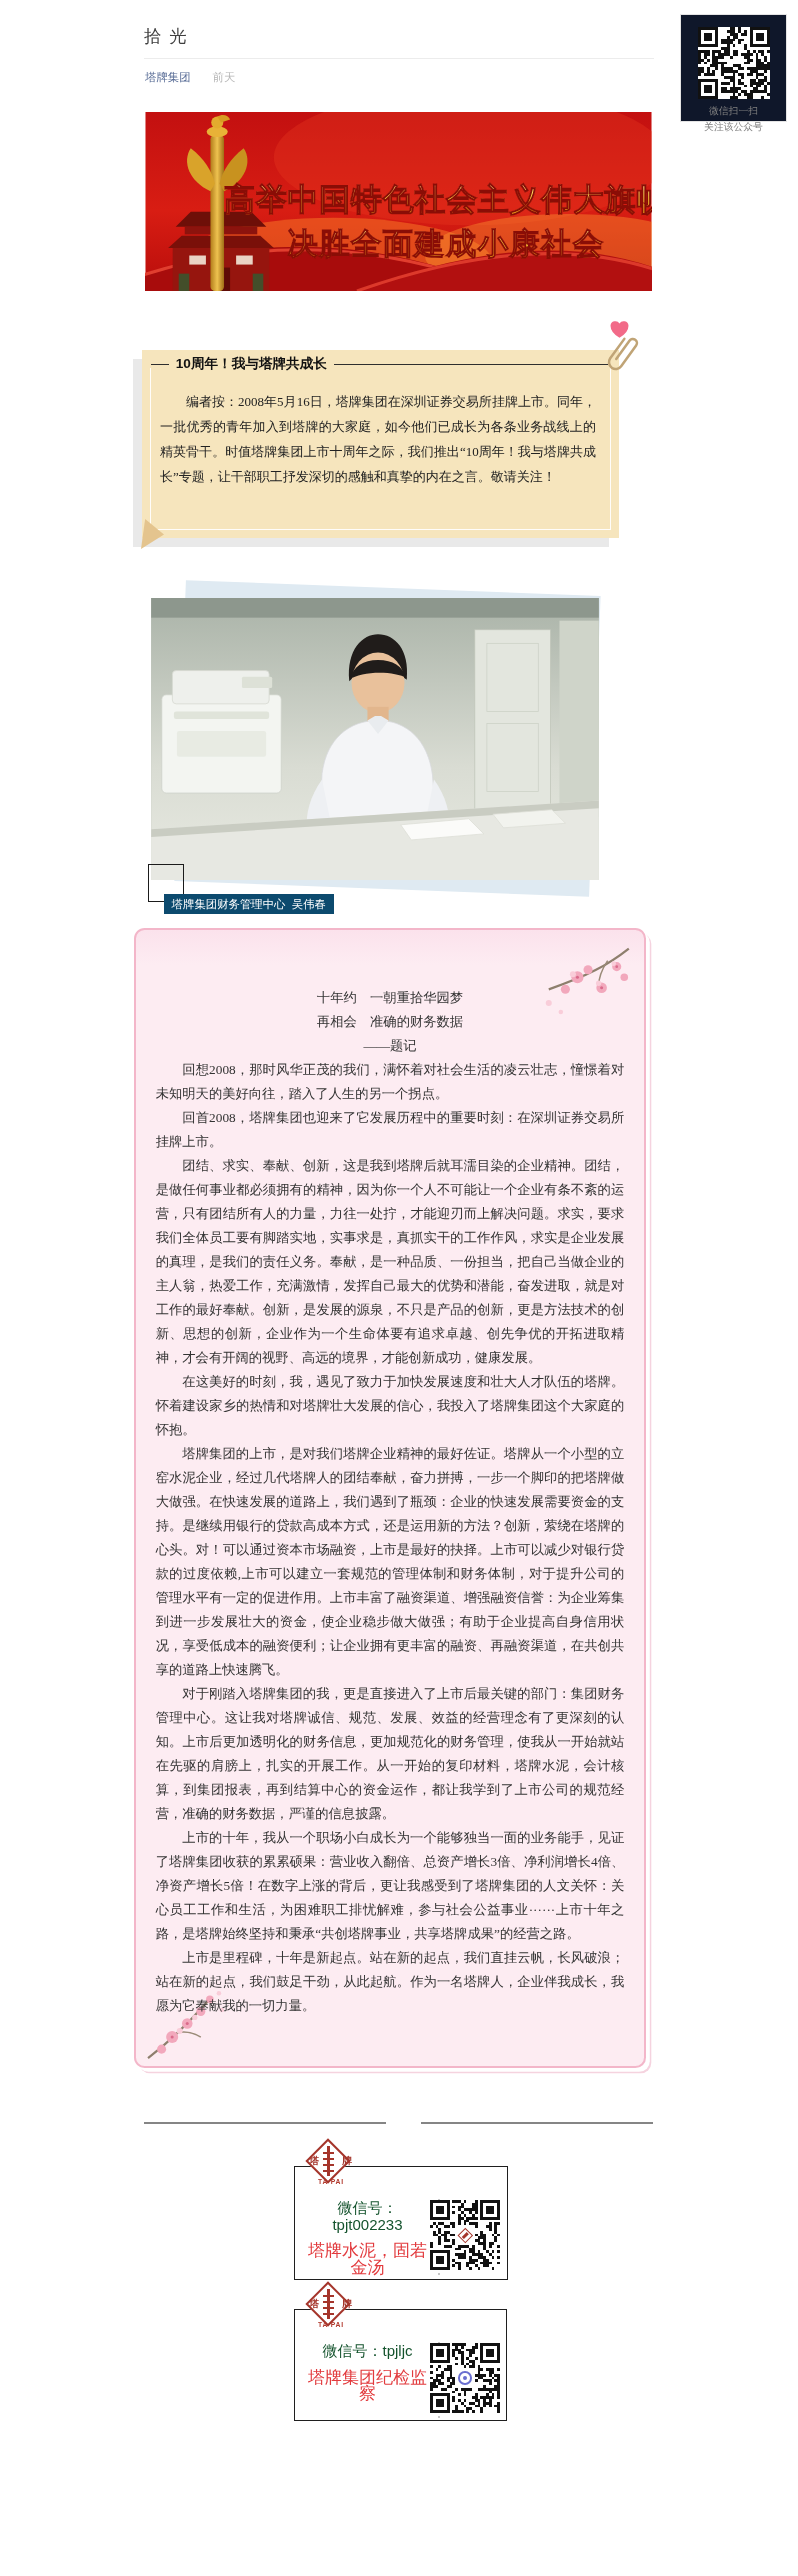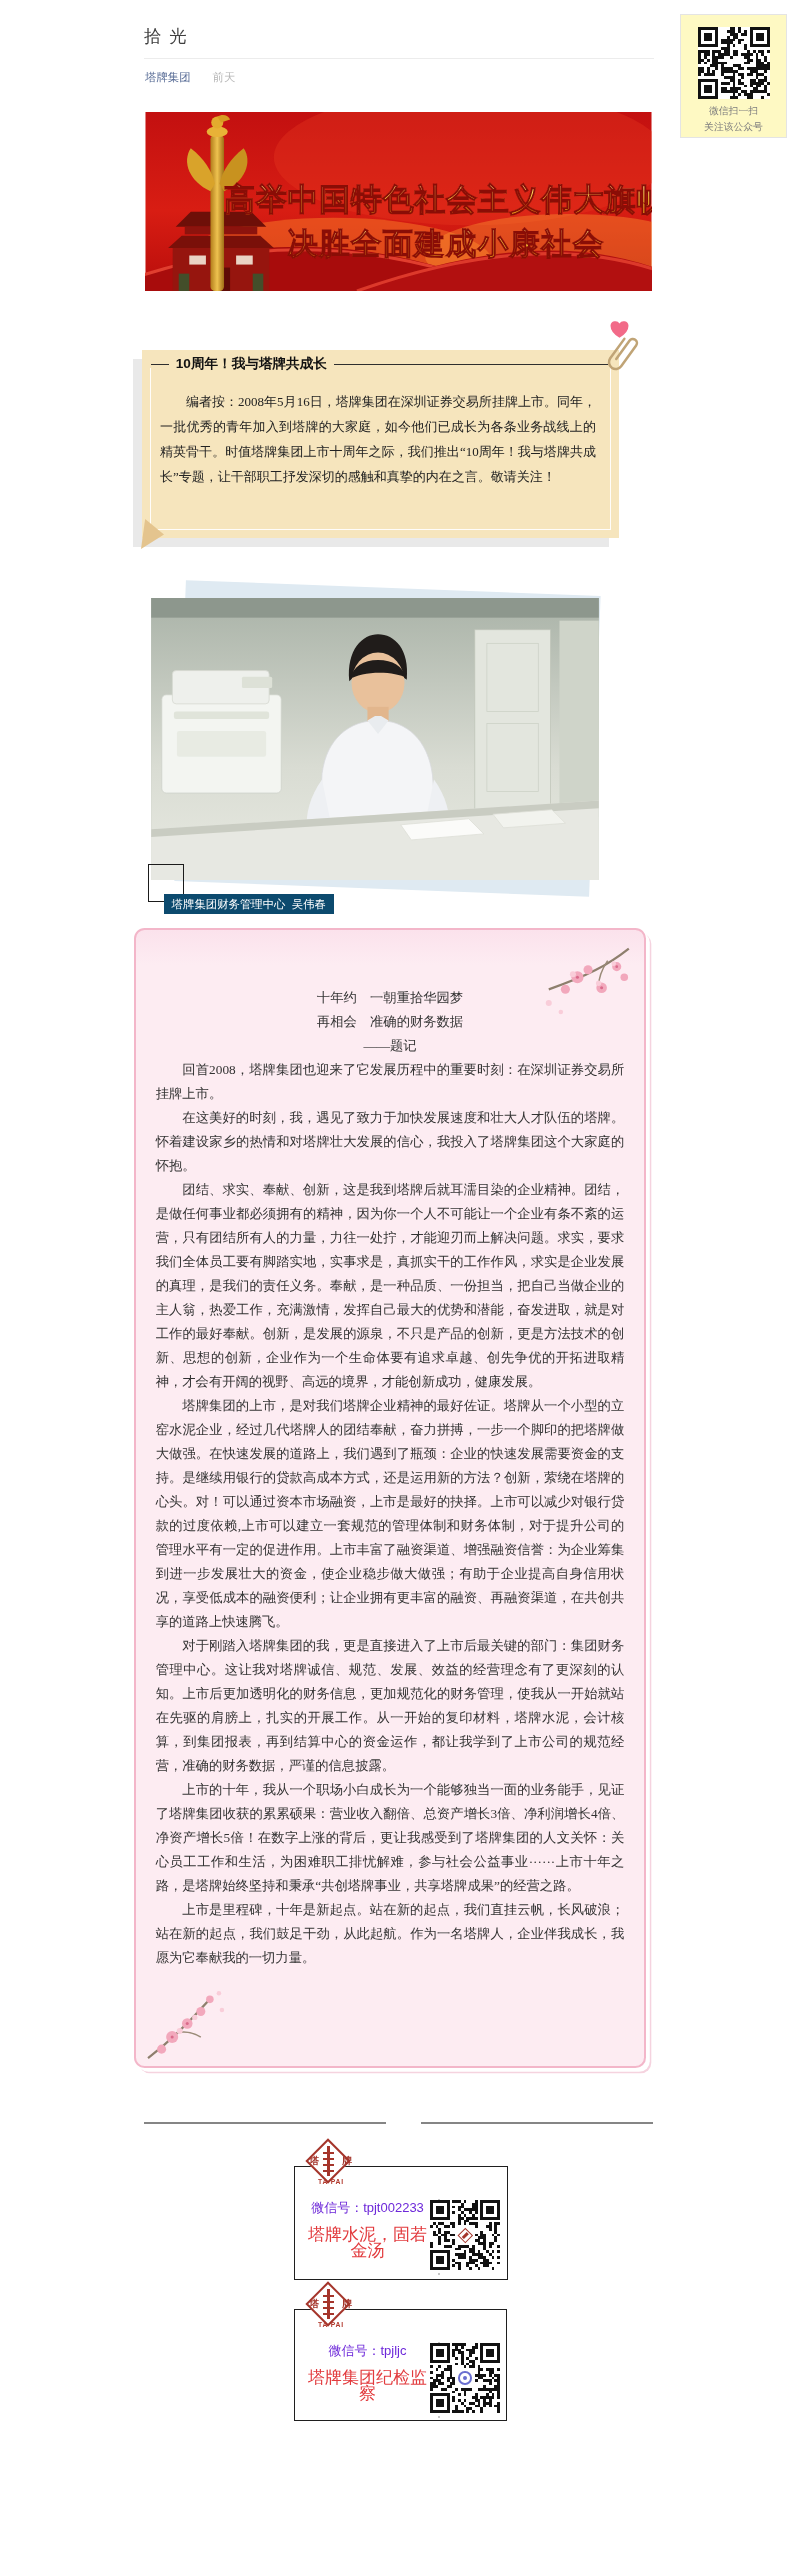--- a/index.html
+++ b/index.html
@@ -12,21 +12,21 @@
   .page{position:relative;width:799px;height:2576px;background:#fff;overflow:hidden;}
 
   
   .title{position:absolute;left:144px;top:24px;font-size:17.4px;font-weight:400;color:#3f3f3f;letter-spacing:1.5px;}
   .hr{position:absolute;left:144px;top:58px;width:510px;height:0.8px;background:#ececec;}
   .meta{position:absolute;left:145px;top:70px;font-size:11.4px;}
   .meta .acct{color:var(--link-blue);text-decoration:none;cursor:pointer;}
   .meta .time{color:#b7b7b7;margin-left:22px;}
 
   
-  .follow{position:absolute;left:680px;top:14.4px;width:107px;height:124px;border:0.8px solid #e4e4e4;background:#fef9c3;}
+  .follow{position:absolute;left:680px;top:14.4px;width:107px;height:108px;border:0.8px solid #e4e4e4;background:#0f172a;}
   .follow .qrwrap{position:absolute;left:17.4px;top:11.4px;width:72px;height:72px;}
   .follow .cap{position:absolute;left:0;top:88px;width:100%;text-align:center;font-size:9.8px;color:#7f7f7f;line-height:16px;}
 
   .qrwrap{background:#fff;}
   .qrwrap svg{display:block;}
 
   
   .banner{position:absolute;left:145px;top:112px;width:507px;height:179px;overflow:hidden;}
 
   
@@ -69,21 +69,21 @@
   .card.c0{left:294px;top:2166px;width:214px;height:114px;}
   .card.c1{left:294px;top:2309px;width:213px;height:112px;}
   .tp-logo{position:absolute;left:12px;top:-24px;width:48px;height:48px;}
   .tp-logo .dia{position:absolute;left:5.3px;top:1.5px;width:32px;height:32px;background:#fff;border:2.3px solid #a5352b;transform:rotate(45deg);}
   .tp-logo .pagoda{position:absolute;left:19.7px;top:3px;width:3.8px;height:30px;background:#a5352b;}
   .tp-logo .pagoda::before{content:"";position:absolute;left:-3.8px;top:6px;width:11.4px;height:2.3px;background:#a5352b;box-shadow:0 6px 0 #a5352b,0 12px 0 #a5352b,0 18px 0 #a5352b;}
   .tp-logo .chL{position:absolute;left:2.3px;top:12px;font-size:9.8px;font-weight:bold;color:#a5352b;}
   .tp-logo .chR{position:absolute;right:3px;top:12px;font-size:9.8px;font-weight:bold;color:#a5352b;}
   .tp-logo .latin{position:absolute;left:0;top:35px;width:100%;text-align:center;font-size:6.8px;font-weight:bold;color:#b23a2e;letter-spacing:0.8px;}
   .card .txtcol{position:absolute;left:9px;top:33px;width:127px;text-align:center;}
-  .card .wid{font-size:13px;color:#6d28d9;line-height:16.7px;}
+  .card .wid{font-size:15px;color:#14532d;line-height:16.7px;}
   .card .slogan{font-size:17px;color:var(--accent-red);line-height:16.7px;margin-top:9.8px;}
   .dotcol{position:absolute;left:141px;top:32px;height:76px;display:flex;flex-direction:column;justify-content:space-between;align-items:center;}
   .dotcol i{display:block;border-radius:50%;background:#222;}
   .dotcol i:nth-child(1),.dotcol i:nth-child(7){width:2.3px;height:2.3px;background:#b5b5b5;}
   .dotcol i:nth-child(2),.dotcol i:nth-child(6){width:3px;height:3px;background:#8a8a8a;}
   .dotcol i:nth-child(3),.dotcol i:nth-child(5){width:4.5px;height:4.5px;background:#555;}
   .dotcol i:nth-child(4){width:6px;height:6px;}
   .card .qrwrap{position:absolute;left:151px;top:33px;width:70px;height:70px;}
   .card.c0 .qrwrap,.card.c1 .qrwrap{left:135px;}
   .qr-center{position:absolute;left:25px;top:25px;width:19.7px;height:19.7px;background:#fff;border-radius:3px;display:flex;align-items:center;justify-content:center;}
@@ -512,23 +512,24 @@
         <g fill="#d96a8a">
             <circle cx="36" cy="70" r="2"></circle>
             <circle cx="56" cy="52" r="2"></circle>
           </g>
       </svg>
     </div>
     <div class="content">
       <div class="centerline">十年约　一朝重拾华园梦</div>
       <div class="centerline">再相会　准确的财务数据</div>
       <div class="centerline">——题记</div>
+      <p class="para">回想2008，那时风华正茂的我们，满怀着对社会生活的凌云壮志，憧憬着对未知明天的美好向往，踏入了人生的另一个拐点。</p>
       <p class="para">回首2008，塔牌集团也迎来了它发展历程中的重要时刻：在深圳证券交易所挂牌上市。</p>
+      <p class="para">团结、求实、奉献、创新，这是我到塔牌后就耳濡目染的企业精神。团结，是做任何事业都必须拥有的精神，因为你一个人不可能让一个企业有条不紊的运营，只有团结所有人的力量，力往一处拧，才能迎刃而上解决问题。求实，要求我们全体员工要有脚踏实地，实事求是，真抓实干的工作作风，求实是企业发展的真理，是我们的责任义务。奉献，是一种品质、一份担当，把自己当做企业的主人翁，热爱工作，充满激情，发挥自己最大的优势和潜能，奋发进取，就是对工作的最好奉献。创新，是发展的源泉，不只是产品的创新，更是方法技术的创新、思想的创新，企业作为一个生命体要有追求卓越、创先争优的开拓进取精神，才会有开阔的视野、高远的境界，才能创新成功，健康发展。</p>
       <p class="para">在这美好的时刻，我，遇见了致力于加快发展速度和壮大人才队伍的塔牌。怀着建设家乡的热情和对塔牌壮大发展的信心，我投入了塔牌集团这个大家庭的怀抱。</p>
-      <p class="para">团结、求实、奉献、创新，这是我到塔牌后就耳濡目染的企业精神。团结，是做任何事业都必须拥有的精神，因为你一个人不可能让一个企业有条不紊的运营，只有团结所有人的力量，力往一处拧，才能迎刃而上解决问题。求实，要求我们全体员工要有脚踏实地，实事求是，真抓实干的工作作风，求实是企业发展的真理，是我们的责任义务。奉献，是一种品质、一份担当，把自己当做企业的主人翁，热爱工作，充满激情，发挥自己最大的优势和潜能，奋发进取，就是对工作的最好奉献。创新，是发展的源泉，不只是产品的创新，更是方法技术的创新、思想的创新，企业作为一个生命体要有追求卓越、创先争优的开拓进取精神，才会有开阔的视野、高远的境界，才能创新成功，健康发展。</p>
       <p class="para">塔牌集团的上市，是对我们塔牌企业精神的最好佐证。塔牌从一个小型的立窑水泥企业，经过几代塔牌人的团结奉献，奋力拼搏，一步一个脚印的把塔牌做大做强。在快速发展的道路上，我们遇到了瓶颈：企业的快速发展需要资金的支持。是继续用银行的贷款高成本方式，还是运用新的方法？创新，萦绕在塔牌的心头。对！可以通过资本市场融资，上市是最好的抉择。上市可以减少对银行贷款的过度依赖,上市可以建立一套规范的管理体制和财务体制，对于提升公司的管理水平有一定的促进作用。上市丰富了融资渠道、增强融资信誉：为企业筹集到进一步发展壮大的资金，使企业稳步做大做强；有助于企业提高自身信用状况，享受低成本的融资便利；让企业拥有更丰富的融资、再融资渠道，在共创共享的道路上快速腾飞。</p>
       <p class="para">对于刚踏入塔牌集团的我，更是直接进入了上市后最关键的部门：集团财务管理中心。这让我对塔牌诚信、规范、发展、效益的经营理念有了更深刻的认知。上市后更加透明化的财务信息，更加规范化的财务管理，使我从一开始就站在先驱的肩膀上，扎实的开展工作。从一开始的复印材料，塔牌水泥，会计核算，到集团报表，再到结算中心的资金运作，都让我学到了上市公司的规范经营，准确的财务数据，严谨的信息披露。</p>
       <p class="para">上市的十年，我从一个职场小白成长为一个能够独当一面的业务能手，见证了塔牌集团收获的累累硕果：营业收入翻倍、总资产增长3倍、净利润增长4倍、净资产增长5倍！在数字上涨的背后，更让我感受到了塔牌集团的人文关怀：关心员工工作和生活，为困难职工排忧解难，参与社会公益事业······上市十年之路，是塔牌始终坚持和秉承“共创塔牌事业，共享塔牌成果”的经营之路。</p>
       <p class="para">上市是里程碑，十年是新起点。站在新的起点，我们直挂云帆，长风破浪；站在新的起点，我们鼓足干劲，从此起航。作为一名塔牌人，企业伴我成长，我愿为它奉献我的一切力量。</p>
     </div>
   </div>
 
   <div class="divseg l"></div>
   <div class="divseg r"></div>
 

